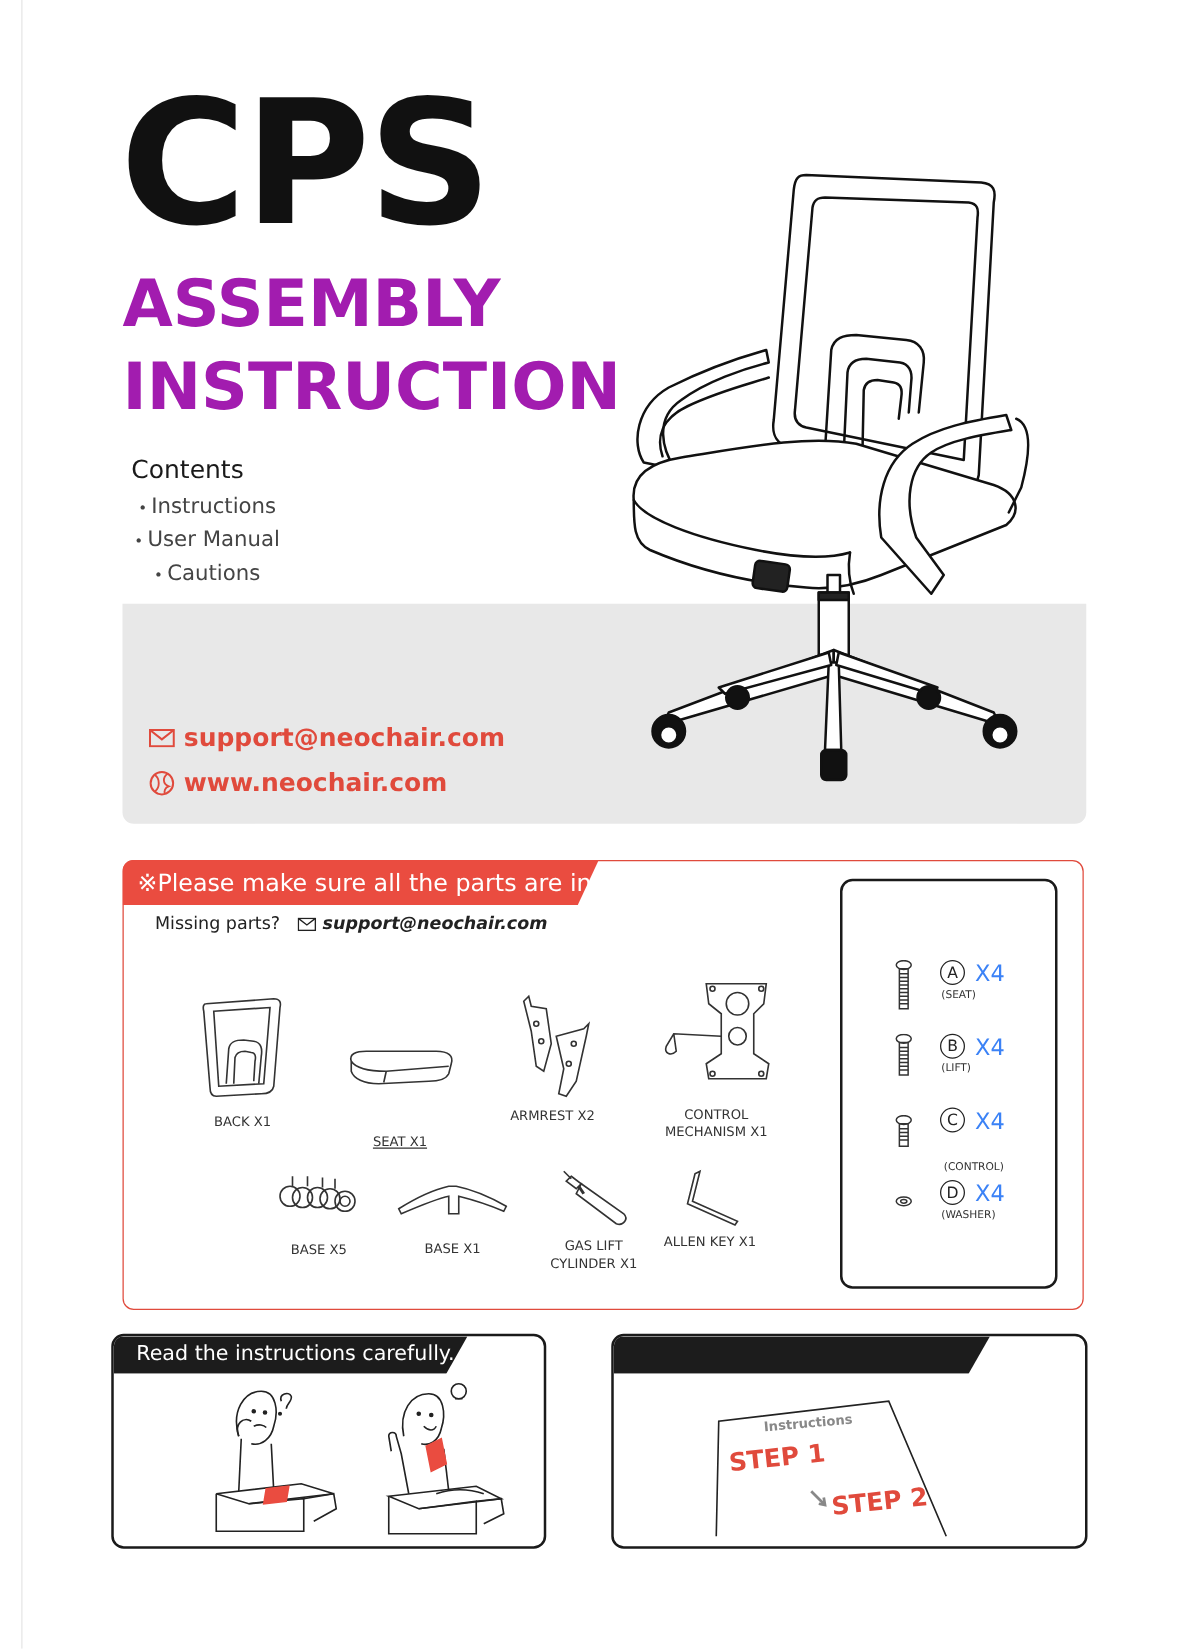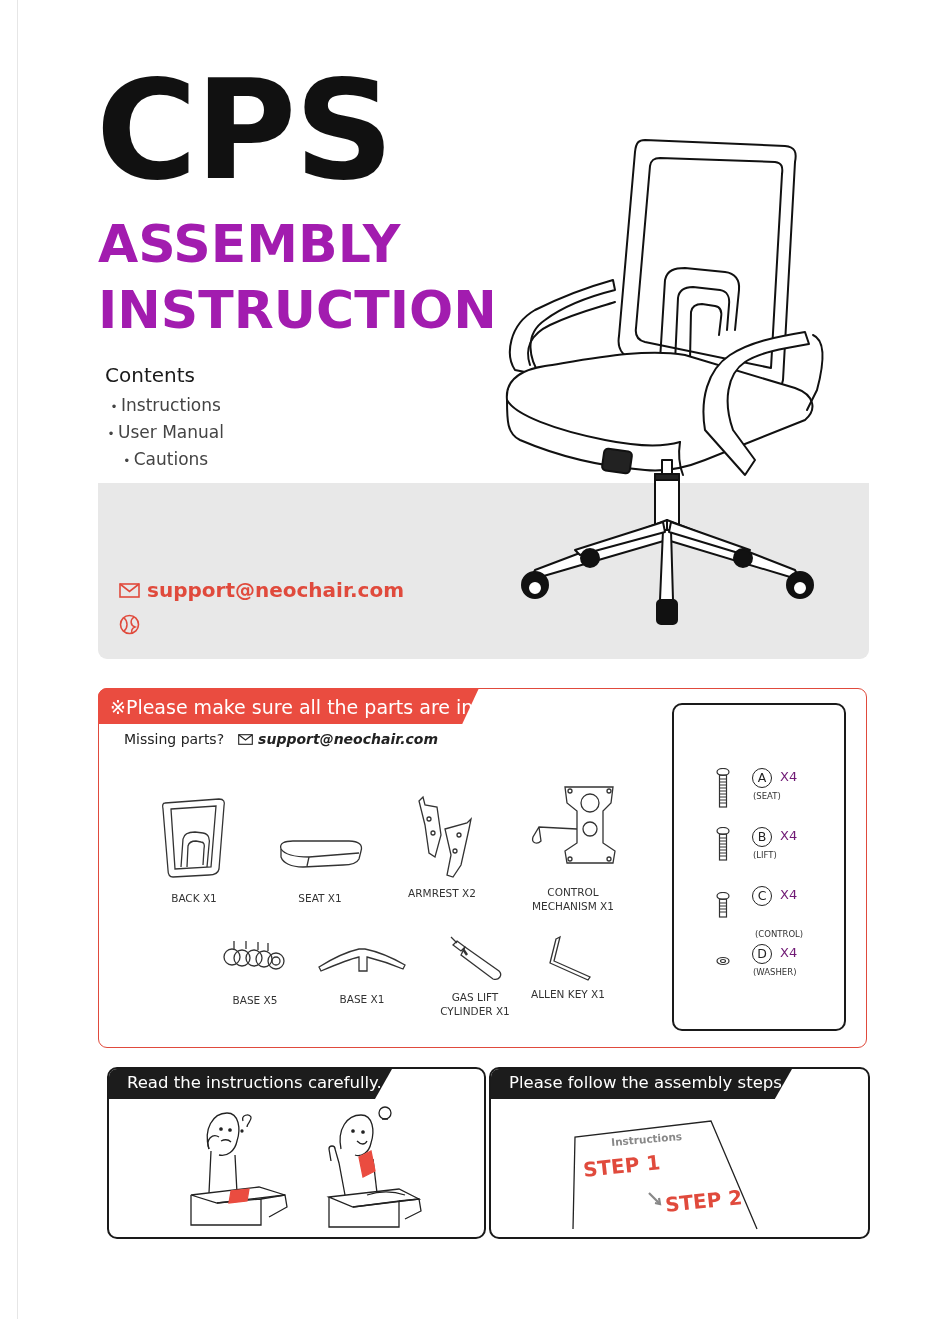--- a/index.html
+++ b/index.html
@@ -34,25 +34,25 @@
   .missing svg { margin-right: 5px; }
   .missing .m-email { font-weight: bold; font-style: italic; }
 
   .part { position: absolute; text-align: center; }
   .part svg { display: block; margin: 0 auto; }
   .part .plabel { font-size: 10.5px; color: #333; line-height: 14px; margin-top: 4px; }
 
   .screws-box { position: absolute; left: 672px; top: 703px; width: 174px; height: 328px; border: 2px solid #1a1a1a; border-radius: 10px; box-sizing: border-box; }
   .screw { position: absolute; left: 716px; }
   .screw .letter { position: absolute; left: 36px; top: 0; width: 18px; height: 18px; border: 1.3px solid #222; border-radius: 50%; font-size: 12.5px; text-align: center; line-height: 18px; color: #222; }
-  .screw .qty { position: absolute; left: 64px; top: 1px; font-size: 13px; color: #701a75; }
+  .screw .qty { position: absolute; left: 64px; top: 1px; font-size: 18px; color: #3b82f6; }
   .screw .sub { position: absolute; left: 37px; top: 23px; font-size: 8.5px; color: #333; white-space: nowrap; }
 
   .step-box { position: absolute; top: 1067px; height: 172px; border: 2px solid #1a1a1a; border-radius: 10px; box-sizing: border-box; overflow: hidden; }
-  .step-box.left { left: 107px; width: 379px; }
+  .step-box.left { left: 89px; width: 348px; }
   .step-box.right { left: 489px; width: 381px; }
   .step-banner { position: absolute; left: 0; top: 0; height: 30px; background: #1c1c1c; }
   .step-box.left .step-banner { width: 283px; clip-path: polygon(0 0, 100% 0, 94% 100%, 0 100%); }
   .step-box.right .step-banner { width: 301px; clip-path: polygon(0 0, 100% 0, 94.3% 100%, 0 100%); }
   .step-banner-text { position: absolute; top: 4px; left: 18px; color: #fff; font-size: 16.5px; white-space: nowrap; }
   .step-box.right .step-banner-text { left: 18px; }
 </style>
 </head>
 <body>
 
@@ -76,20 +76,21 @@
       <polyline points="1,1 10.5,8.5 20,1" fill="none" stroke="#e04a3c" stroke-width="1.6"></polyline>
     </svg>
   <span>support@neochair.com</span>
 </div>
 <div class="contact c2">
   <svg width="21" height="21" viewBox="0 0 21 21">
       <circle cx="10.5" cy="10.5" r="9" fill="none" stroke="#e04a3c" stroke-width="1.6"></circle>
       <path d="M5 4 C9 7,9 14,5 17" fill="none" stroke="#e04a3c" stroke-width="1.5"></path>
       <path d="M15 3 C11 6,11 11,16 13 C13 14,12 17,13 19" fill="none" stroke="#e04a3c" stroke-width="1.5"></path>
     </svg>
+  <span>www.neochair.com</span>
 </div>
 
 <svg class="chair" viewBox="0 0 340 500" fill="none" stroke="#111" stroke-width="2" stroke-linejoin="round" stroke-linecap="round">
 
   <path d="M150 10 L290 16 C300 17,302 22,300 32 L288 250 C286 262,276 262,270 258 L140 230 C126 226,122 218,124 206 L140 22 C141 12,144 10,150 10 Z" fill="#fff"></path>
 
   <path d="M165 28 L280 32 C287 33,288 37,287 44 L276 238 L150 212 C142 210,140 205,141 198 L155 36 C156 30,159 28,165 28 Z"></path>
 
   <path d="M165 230 L170 150 C172 140,180 138,190 138 L230 142 C240 143,245 150,244 160 L240 200"></path>
   <path d="M180 232 L183 168 C184 160,190 157,198 157 L225 160 C232 161,235 167,234 175 L232 200"></path>
@@ -146,21 +147,21 @@
     <path d="M28 70 L29 49 C30 45,33 44,37 44 L42 45 C45 45,46 48,45 52 L44 68"></path>
   </svg>
   <div class="plabel" style="margin-top:12px;">BACK  X1</div>
 </div>
 <div class="part" style="left:272px; top:835px; width:96px;">
   <svg width="90" height="36" viewBox="0 0 90 36" fill="none" stroke="#333" stroke-width="1.3">
     <path d="M6 14 C4 8,10 6,18 6 L74 6 C84 6,88 10,86 16 L84 24 C82 28,76 30,68 30 L28 32 C16 32,8 28,6 22 Z"></path>
     <path d="M6 14 C10 20,20 22,34 22 L84 18"></path>
     <path d="M34 22 L32 31"></path>
   </svg>
-  <div class="plabel" style="margin-top:20px;">SEAT  X1</div>
+  <div class="plabel" style="margin-top:36px;text-decoration:underline;">SEAT  X1</div>
 </div>
 <div class="part" style="left:394px; top:795px; width:96px;">
   <svg width="70" height="88" viewBox="0 0 70 88" fill="none" stroke="#333" stroke-width="1.3">
     <path d="M12 6 L16 2 L18 10 L30 12 L34 40 L28 62 L22 58 L18 30 Z"></path>
     <circle cx="22" cy="24" r="2"></circle>
       <circle cx="26" cy="38" r="2"></circle>
     <path d="M38 34 L60 28 L64 24 L62 34 L54 70 L46 82 L40 80 L44 60 Z"></path>
     <circle cx="52" cy="40" r="2"></circle>
       <circle cx="48" cy="56" r="2"></circle>
   </svg>
@@ -290,21 +291,20 @@
 
     <path d="M220 98 L290 90 L310 100 L244 108 Z" fill="#fff"></path>
     <path d="M220 98 L220 128 L290 128 L290 102 L244 108"></path>
     <path d="M290 102 L310 100 L312 112 L296 120"></path>
     <path d="M258 96 C270 92,284 92,296 96"></path>
   </svg>
 </div>
 
 <div class="step-box right">
   <div class="step-banner"></div>
-  <div class="step-banner-text">Please follow the assembly steps.</div>
   <svg width="381" height="140" viewBox="0 0 381 140" style="position:absolute; left:0; top:30px;" fill="none" stroke="#222" stroke-width="1.3">
     <path d="M82 130 L84 38 L220 22 L266 130"></path>
     <path d="M158 94 L168 104" stroke="#888" stroke-width="2.2"></path>
     <path d="M164 104 L169 105 L168 99" stroke="#888" stroke-width="2.2"></path>
   </svg>
   <div style="position:absolute; left:120px; top:64px; font-size:10.5px; font-weight:bold; color:#888; transform:rotate(-5deg);">Instructions</div>
   <div style="position:absolute; left:92px; top:85px; font-size:20px; font-weight:bold; color:#e04a3c; transform:rotate(-6deg);">STEP 1</div>
   <div style="position:absolute; left:174px; top:120px; font-size:20px; font-weight:bold; color:#e04a3c; transform:rotate(-6deg);">STEP 2</div>
 </div>
 

